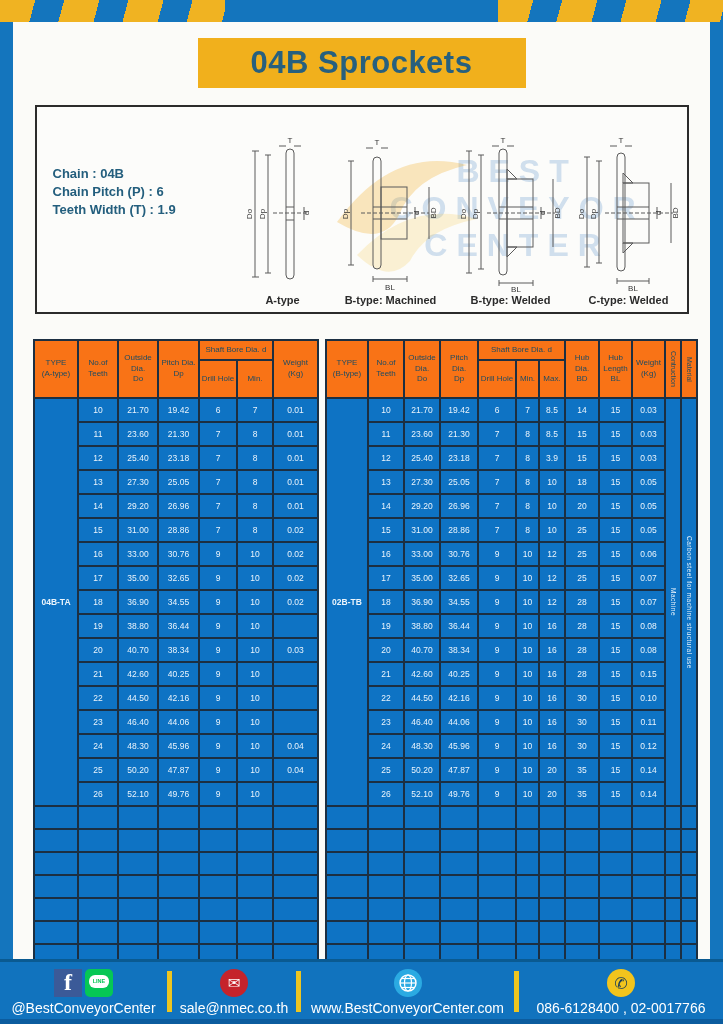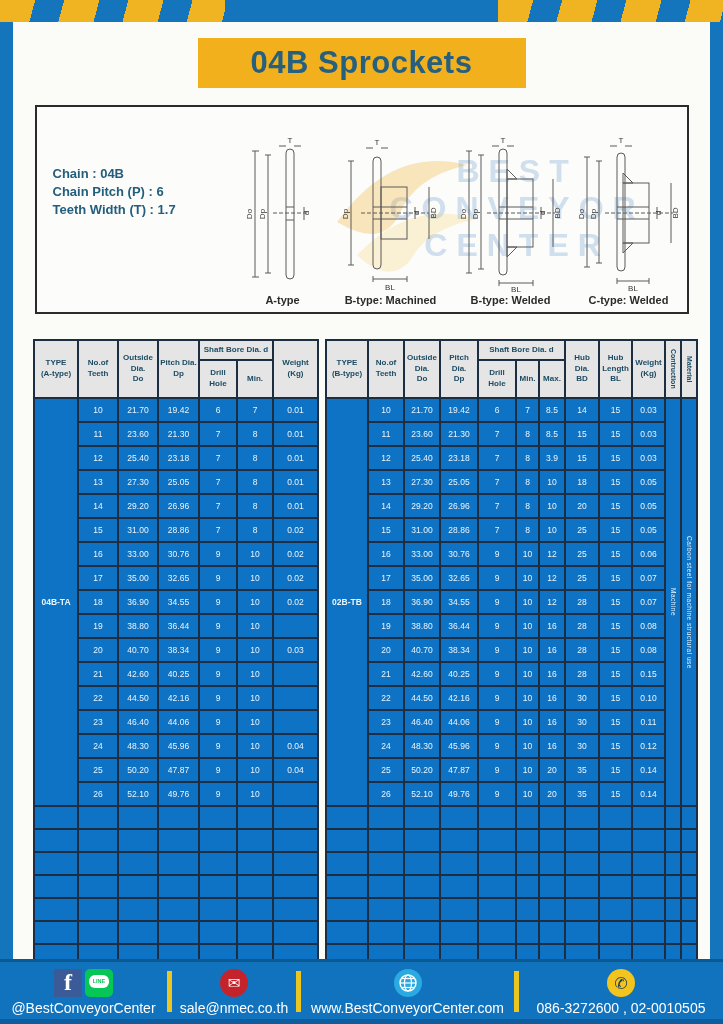--- a/index.html
+++ b/index.html
@@ -29,21 +29,21 @@
   .fig .cap{font-size:11px;color:#2b2b2b;margin-top:1px;font-weight:bold;}
   .fig line,.fig rect,.fig path.ln{stroke:#5a5a5a;stroke-width:1;fill:none;}
   .fig text{font-size:8px;fill:#333;font-family:"Liberation Sans",sans-serif;}
   .wm{position:absolute;left:345px;top:46px;z-index:0;text-align:center;font-weight:bold;
       font-size:32px;line-height:37px;letter-spacing:9px;color:rgba(163,194,224,.5);margin-left:8px;}
   .bird{position:absolute;left:265px;top:30px;z-index:0;}
   
   .tables{display:flex;gap:6px;padding:25px 0 0 20px;align-items:flex-start;}
   table.spec{border-collapse:collapse;table-layout:fixed;}
   table.spec th,table.spec td{border:2px solid #1C2F42;padding:0 1px;text-align:center;overflow:hidden;}
-  table.spec th{background:#e5e5e5;color:#1C4B63;font-size:8px;font-weight:bold;
+  table.spec th{background:#f97316;color:#1C4B63;font-size:8px;font-weight:normal;
                 white-space:pre-line;line-height:1.35;}
   table.spec td{background:#0E73C4;color:#EAF4FC;font-size:8.5px;height:22px;}
   table.spec thead tr.h1{height:20px;}
   table.spec thead tr.h2{height:38px;}
   table.spec tbody tr.empty td{height:21px;}
   td.type-cell{font-size:9px;font-weight:bold;}
   .vth{padding:0;}
   .vtext{writing-mode:vertical-rl;text-orientation:mixed;margin:0 auto;white-space:nowrap;}
   th .vtext{font-size:7px;}
   td.vcell{padding:0;}
@@ -86,21 +86,21 @@
         <div>CENTER</div>
       </div>
       <svg class="bird" width="210" height="165" viewBox="0 0 210 165">
         <path d="M35 85 Q90 8 165 28 Q112 40 97 78 Q80 112 35 85Z" fill="#F2A81C" opacity="0.28"></path>
         <path d="M55 118 Q108 62 175 82 Q124 92 108 124 Q86 148 55 118Z" fill="#F6C84A" opacity="0.22"></path>
       </svg>
 
       <div class="specs">
         <div>Chain : 04B</div>
         <div>Chain Pitch (P) : 6</div>
-        <div>Teeth Width (T) : 1.7</div>
+        <div>Teeth Width (T) : 1.9</div>
       </div>
 
       <div class="figs">
 
         <div class="fig">
           <svg width="80" height="158" viewBox="0 0 80 158">
             <text x="47" y="8" text-anchor="middle">T</text>
             <line x1="36" y1="11" x2="43" y2="11"></line>
               <line x1="51" y1="11" x2="58" y2="11"></line>
             <rect x="43" y="14" width="8" height="130" rx="4"></rect>
@@ -843,16 +843,16 @@
           </svg>
         </div>
       </div>
       <div class="ftext">www.BestConveyorCenter.com</div>
     </div>
     <div class="fsep"></div>
     <div class="fsec" style="flex:1">
       <div class="icon-row">
           <div class="circ phone">✆</div>
         </div>
-      <div class="ftext">086-3272600 , 02-0010505</div>
+      <div class="ftext">086-6128400 , 02-0017766</div>
     </div>
   </div>
 </div>
 
 </body></html>

